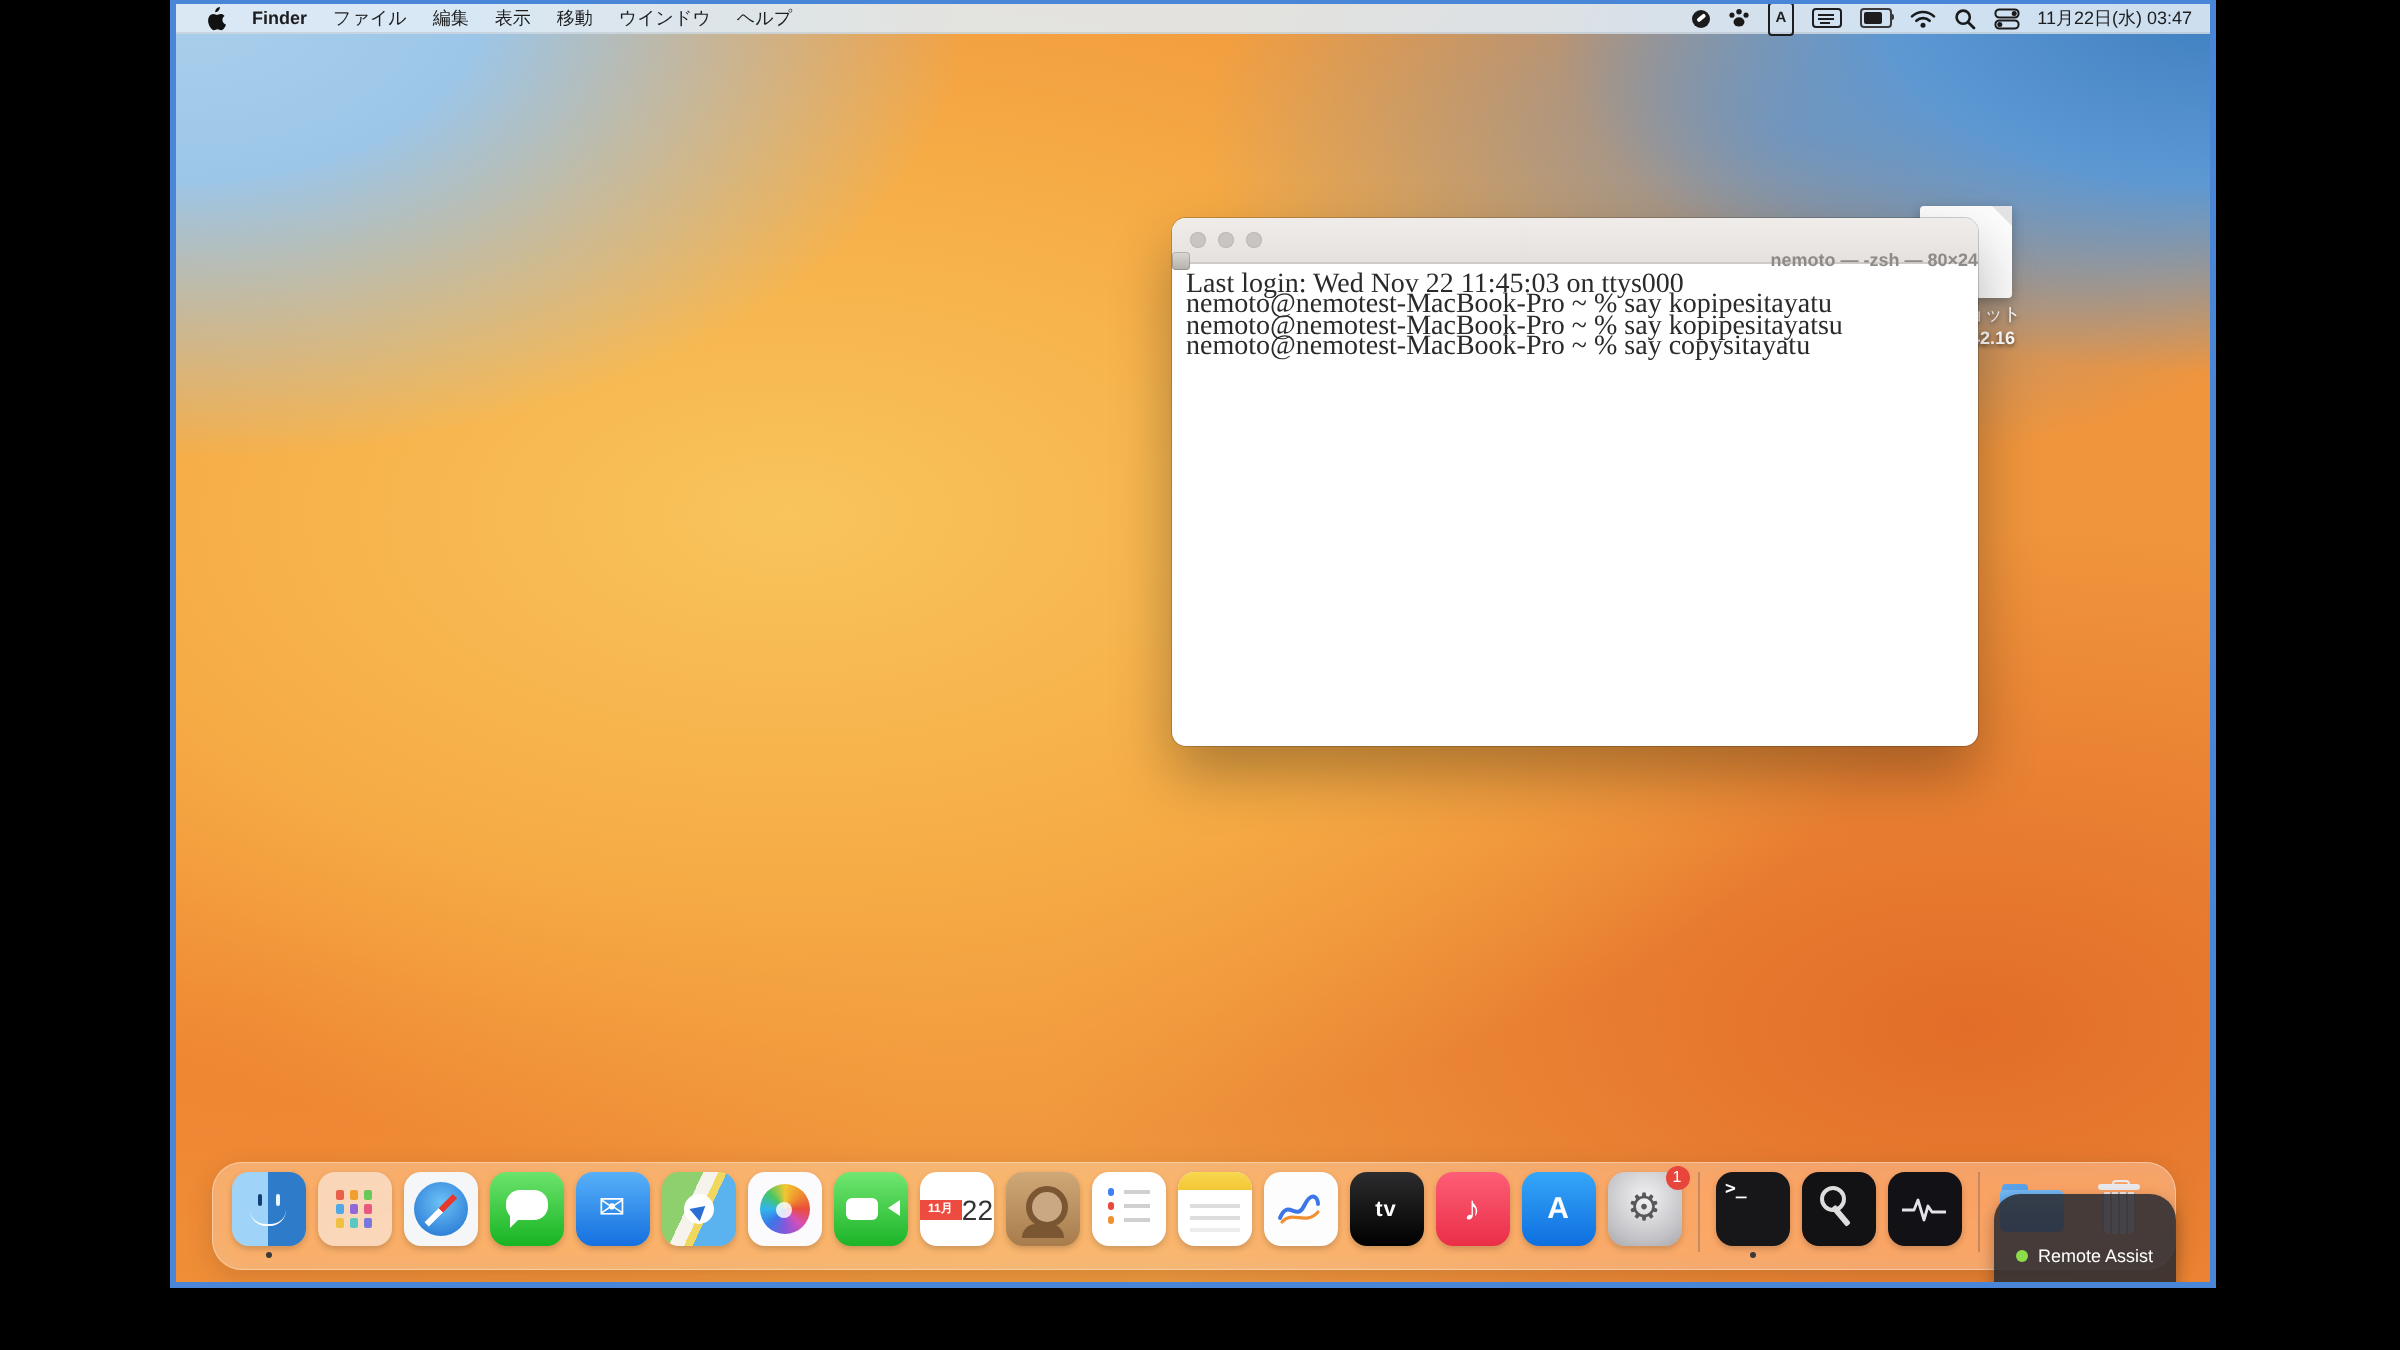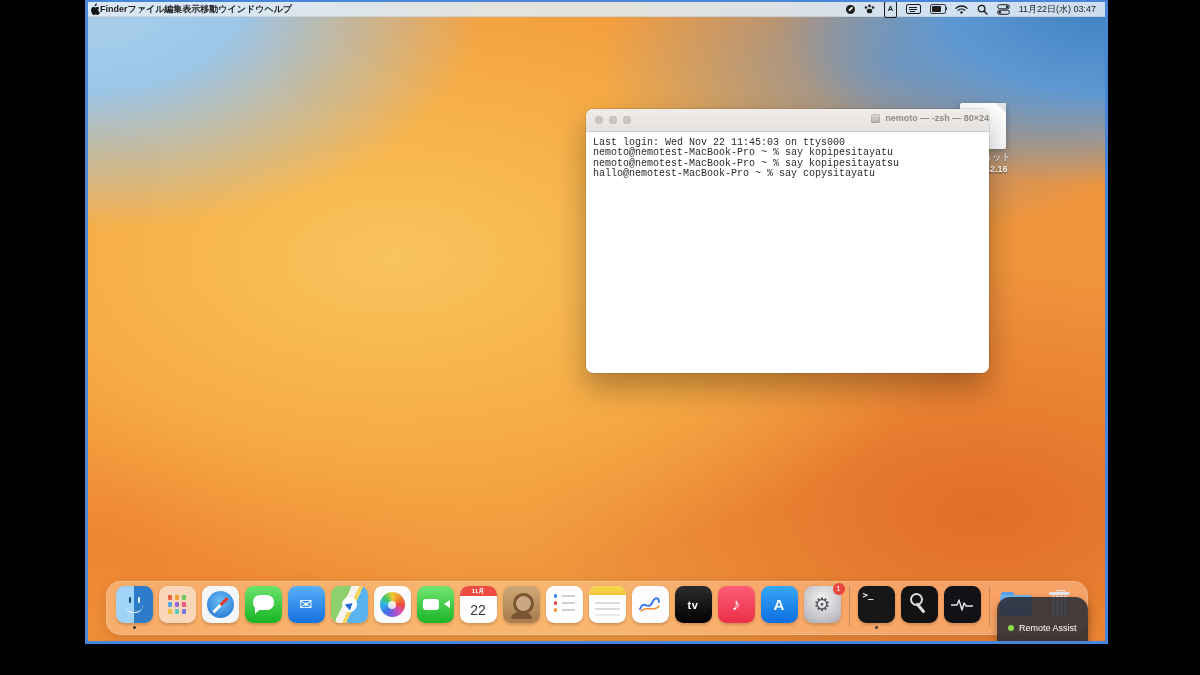--- a/index.html
+++ b/index.html
@@ -16,48 +16,48 @@
       radial-gradient(42% 38% at 80% 10%, rgba(96,146,204,0.75) 0%, rgba(96,146,204,0) 70%),
       radial-gradient(75% 65% at 30% 40%, #f9c45c 0%, #f6ab45 45%, rgba(246,171,69,0) 78%),
       radial-gradient(55% 60% at 4% 78%, #ee8230 0%, rgba(238,130,48,0) 60%),
       radial-gradient(70% 60% at 88% 80%, #e26d28 0%, rgba(226,109,40,0) 65%),
       radial-gradient(45% 35% at 60% 100%, #ef9a40 0%, rgba(239,154,64,0) 70%);}
 
   
   .menubar{position:absolute;left:0;top:0;right:0;height:14px;z-index:20;
     background:rgba(224,236,245,0.88);display:flex;align-items:center;
     font-size:9px;color:#1d1d1f;border-bottom:0.5px solid rgba(0,0,0,0.08);}
-  .mb-left{display:flex;align-items:center;padding-left:1px;}
+  .mb-left{display:flex;align-items:center;gap:13px;padding-left:14px;}
   .mb-app{font-weight:700;}
-  .mb-item{white-space:nowrap;font-weight:bold;}
+  .mb-item{white-space:nowrap;}
   .mb-right{margin-left:auto;display:flex;align-items:center;gap:9px;padding-right:9px;}
   .mi{display:flex;align-items:center;height:14px;}
   .mi-circle{width:9px;height:9px;border-radius:50%;background:#1c1c1e;position:relative;}
   .mi-circle::after{content:"";position:absolute;left:2px;top:3.6px;width:5px;height:1.5px;background:#fff;transform:rotate(-40deg);border-radius:1px;}
   .mi-inputA{border:1px solid #1d1d1f;border-radius:2px;font-size:7.5px;font-weight:600;line-height:8px;padding:0.5px 2.5px;}
   .mi-kb{width:13px;height:8.5px;border:1px solid #1d1d1f;border-radius:2px;position:relative;}
   .mi-kb::before{content:"";position:absolute;left:2px;top:1.8px;width:8px;height:1px;background:#1d1d1f;box-shadow:0 2px 0 #1d1d1f;}
   .mi-kb::after{content:"";position:absolute;left:3.5px;bottom:1.2px;width:5px;height:1px;background:#1d1d1f;}
   .batt{width:14px;height:7.5px;border:1px solid #3a3a3c;border-radius:2px;position:relative;}
   .batt::before{content:"";position:absolute;left:1px;top:1px;bottom:1px;width:9px;background:#1d1d1f;border-radius:1px;}
   .batt::after{content:"";position:absolute;right:-2.8px;top:1.8px;width:1.6px;height:3.2px;background:#3a3a3c;border-radius:0 1px 1px 0;}
   .mb-clock{font-size:9px;white-space:nowrap;}
 
   
   .terminal{position:absolute;left:498px;top:107px;width:403px;height:264px;z-index:6;
     border-radius:7px;overflow:hidden;background:#fff;
     box-shadow:0 14px 30px rgba(0,0,0,0.30), 0 0 0 0.5px rgba(0,0,0,0.18);}
   .titlebar{height:22px;background:linear-gradient(#efecea,#e5e1df);border-bottom:1px solid #cfcbc8;position:relative;}
   .tl{position:absolute;top:7px;width:8px;height:8px;border-radius:50%;background:#c9c5c2;box-shadow:inset 0 0 0 0.5px rgba(0,0,0,0.08);}
   .tl.close{left:9px;} .tl.min{left:23px;} .tl.zoom{left:37px;}
-  .title-wrap{position:absolute;left:0;right:0;top:0;height:18px;display:flex;align-items:center;justify-content:flex-end;gap:5px;}
+  .title-wrap{position:absolute;left:0;right:0;top:12px;height:18px;display:flex;align-items:center;justify-content:space-between;gap:5px;}
   .proxy-icon{width:9px;height:9px;border-radius:2px;background:linear-gradient(#dcd8d4,#b4b0ac);box-shadow:inset 0 0 0 0.5px rgba(0,0,0,0.18);}
   .win-title{font-size:9px;color:#8e8a86;font-weight:600;}
-  .term-body{padding:6px 7px;font-family:Liberation Mono, monospace;
-    font-size:10px;line-height:10.4px;color:#2a2a2a;}
+  .term-body{padding:6px 7px;font-family:Liberation Serif, serif;
+    font-size:14px;line-height:10.4px;color:#2a2a2a;}
   .term-line{white-space:pre;}
   .cursor{display:inline-block;width:5px;height:8.5px;border:1px solid #6f6f6f;margin-left:4px;vertical-align:-1px;}
 
   
   .file-page{position:absolute;left:872px;top:101px;width:46px;height:46px;z-index:4;
     background:#fdfdfd;border-radius:2px;box-shadow:0 2px 6px rgba(0,0,0,0.25);}
   .file-page::after{content:"";position:absolute;right:0;top:0;border:5px solid #e4e4e6;border-left-color:transparent;border-bottom-color:transparent;}
   .file-label{position:absolute;left:895px;top:149px;z-index:5;color:#fff;font-size:9px;line-height:12px;
     text-shadow:0 1px 2px rgba(0,0,0,0.55);}
   .file-label .l2{font-weight:700;margin-left:2px;}
@@ -93,21 +93,21 @@
   .ic-maps{background:linear-gradient(115deg,#8ed06e 0 38%,#f6f3ec 38% 52%,#f0d860 52% 60%,#5ab2ee 60%);}
   .ic-maps::before{content:"";position:absolute;left:11px;top:11px;width:15px;height:15px;border-radius:50%;background:#fff;}
   .ic-maps::after{content:"";position:absolute;left:15px;top:14px;border:4px solid transparent;border-left:7px solid #2a6fd4;transform:rotate(-40deg);}
   .ic-photos{background:#fbfbfd;}
   .ic-photos::before{content:"";position:absolute;inset:6px;border-radius:50%;
     background:conic-gradient(#f2c832,#f09030,#ea4d3a,#d44fb8,#8458dc,#3c76e8,#32b4ec,#46c664,#f2c832);}
   .ic-photos::after{content:"";position:absolute;left:14.5px;top:14.5px;width:8px;height:8px;border-radius:50%;background:#fbfbfd;opacity:0.85;}
   .ic-facetime{background:linear-gradient(#71e671,#1cb428);}
   .ic-facetime::before{content:"";position:absolute;left:6px;top:13px;width:16px;height:11px;background:#fff;border-radius:3px;}
   .ic-facetime::after{content:"";position:absolute;left:23px;top:14px;border:4.5px solid transparent;border-right:6px solid #fff;}
-  .ic-calendar{background:#fff;flex-direction:column;}
+  .ic-calendar{background:#fff;flex-direction:row;}
   .cal-head{width:100%;height:10px;background:#ee4b40;color:#fff;font-size:6px;line-height:10px;text-align:center;font-weight:700;}
   .cal-day{flex:1;display:flex;align-items:center;justify-content:center;font-size:14px;color:#333;font-weight:400;}
   .ic-contacts{background:linear-gradient(#cfa878,#a87c4c);}
   .ic-contacts::before{content:"";position:absolute;left:10px;top:7px;width:15px;height:15px;border-radius:50%;border:3px solid #7a5632;background:#c9a883;}
   .ic-contacts::after{content:"";position:absolute;left:8px;bottom:4px;width:21px;height:7px;border-radius:7px 7px 0 0;background:#7a5632;}
   .ic-reminders{background:#fff;}
   .ic-reminders::before{content:"";position:absolute;left:8px;top:8px;width:3.8px;height:3.8px;border-radius:50%;background:#3d82f5;
     box-shadow:0 7px 0 #e8493f,0 14px 0 #f09030;}
   .ic-reminders::after{content:"";position:absolute;left:16px;top:9.2px;width:13px;height:1.6px;background:#d0d0d0;
     box-shadow:0 7px 0 #d0d0d0,0 14px 0 #d0d0d0;}
@@ -221,21 +221,21 @@
       <span class="tl zoom"></span>
       <span class="title-wrap">
         <span class="proxy-icon"></span>
         <span class="win-title">nemoto — -zsh — 80×24</span>
       </span>
     </div>
     <div class="term-body">
       <div class="term-line">Last login: Wed Nov 22 11:45:03 on ttys000</div>
       <div class="term-line">nemoto@nemotest-MacBook-Pro ~ % say kopipesitayatu</div>
       <div class="term-line">nemoto@nemotest-MacBook-Pro ~ % say kopipesitayatsu</div>
-      <div class="term-line">hallo@nemotest-MacBook-Pro ~ % say copysitayatu</div>
+      <div class="term-line">nemoto@nemotest-MacBook-Pro ~ % say copysitayatu</div>
     </div>
   </div>
 
   <div class="dock">
     <div class="dock-item">
         <div class="icon ic-finder"></div>
         <span class="run-dot"></span>
       </div>
     <div class="dock-item">
         <div class="icon ic-launchpad"></div>

